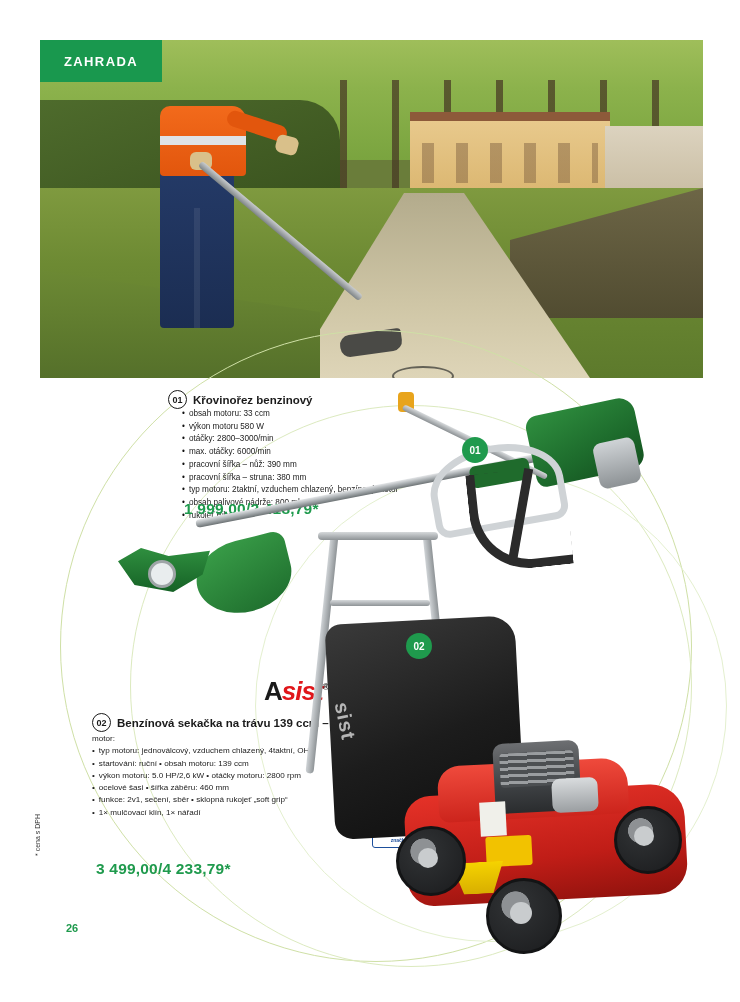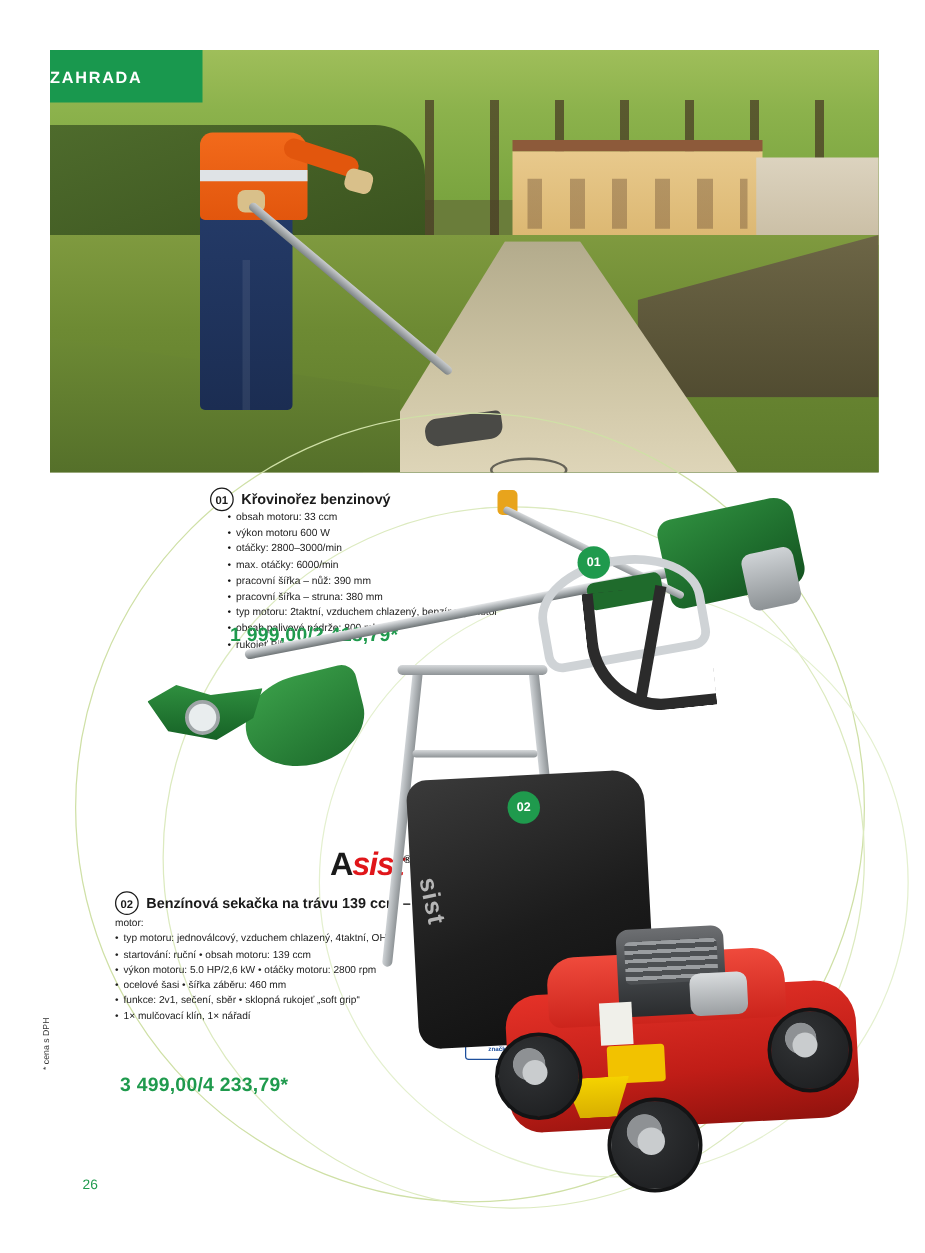--- a/index.html
+++ b/index.html
@@ -156,21 +156,21 @@
   
   .zahrada-tab {
     position: absolute;
     left: 40px;
     top: 40px;
     width: 122px;
     height: 42px;
     background: #19984e;
     display: flex;
     align-items: center;
-    justify-content: flex-start;
+    justify-content: center;
   }
   .zahrada-tab span {
     color: #ffffff;
     font-weight: bold;
     font-size: 13px;
     letter-spacing: 1.4px;
   }
 
   
   .arc {
@@ -529,24 +529,24 @@
     width: 52px; height: 32px;
     background: linear-gradient(180deg, #f5d300, #d8ae00);
     clip-path: polygon(0% 0%, 100% 0%, 78% 100%, 22% 100%);
     transform: rotate(-3deg);
   }
 
   
   .page-num {
     position: absolute;
     left: 66px;
-    top: 942px;
+    top: 922px;
     color: #1f9a4d;
     font-size: 11px;
-    font-weight: normal;
+    font-weight: bold;
   }
   .price-note {
     position: absolute;
     left: 34px;
     top: 856px;
     font-size: 7px;
     color: #333;
     transform: rotate(-90deg);
     transform-origin: left top;
     white-space: nowrap;
@@ -585,21 +585,21 @@
 <div class="arc arc-2"></div>
 <div class="arc arc-3"></div>
 
 <div class="prod1-head">
   <div class="num-badge">01</div>
   <div class="prod-title">Křovinořez benzinový</div>
 </div>
 
 <div class="spec-list">
   <div>obsah motoru: 33 ccm</div>
-  <div>výkon motoru 600 W</div>
+  <div>výkon motoru 580 W</div>
   <div>otáčky: 2800–3000/min</div>
   <div>max. otáčky: 6000/min</div>
   <div>pracovní šířka – nůž: 390 mm</div>
   <div>pracovní šířka – struna: 380 mm</div>
   <div>typ motoru: 2taktní, vzduchem chlazený, benzínový motor</div>
   <div>obsah palivové nádrže: 800 ml</div>
   <div>rukojeť Bike</div>
 </div>
 
 <div class="price price-1">1 999,00/2 418,79*</div>

